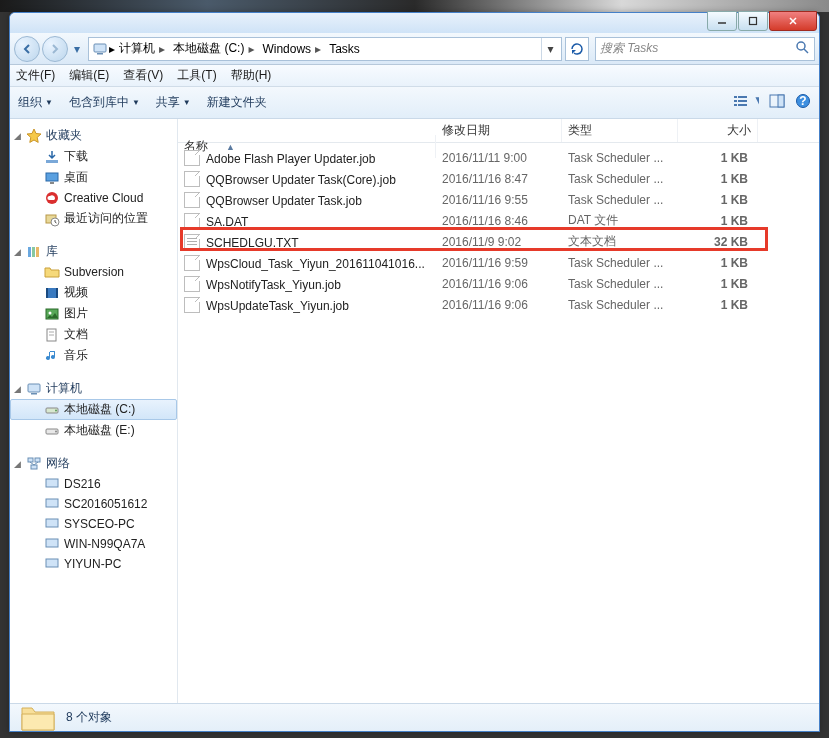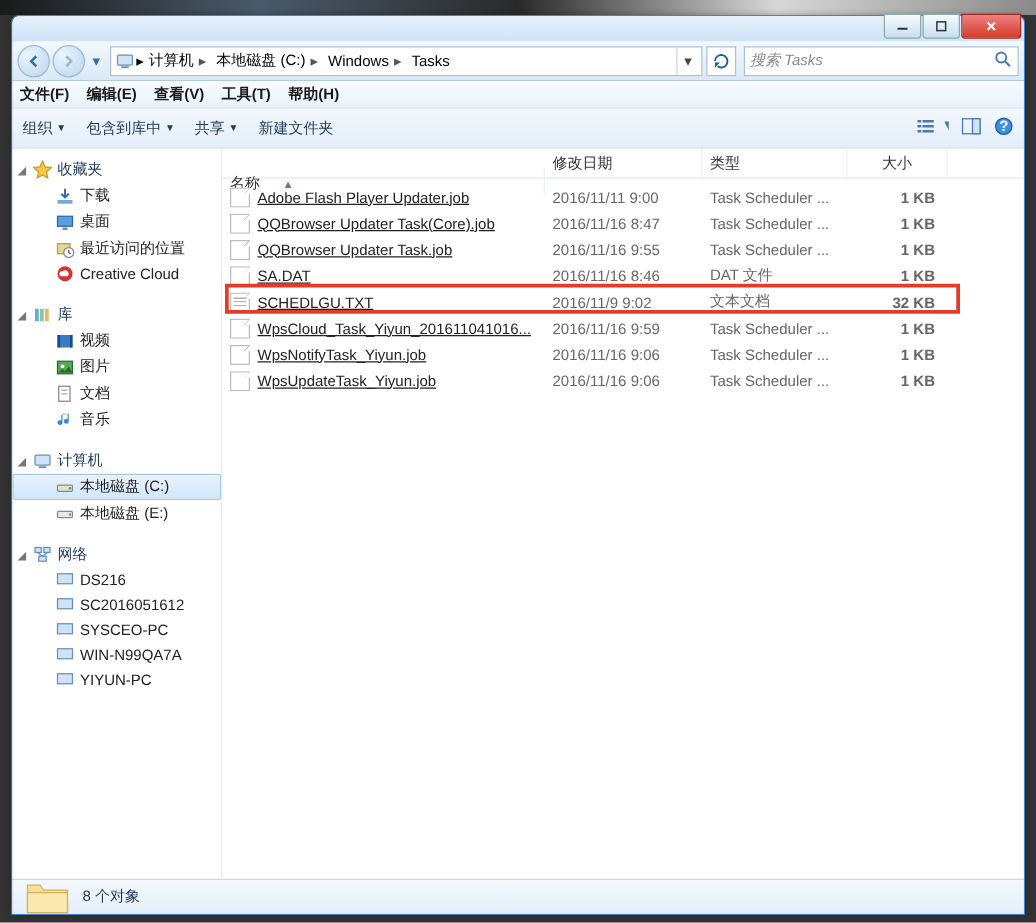--- a/index.html
+++ b/index.html
@@ -22,21 +22,21 @@
 .breadcrumb { flex: 1; height: 24px; margin: 0 4px; background: #fff; border: 1px solid #a9c1d9; display: flex; align-items: center; padding: 0 2px; }
 .bc-icon { width: 18px; display:flex; align-items:center; justify-content:center; }
 .bc-seg { display: flex; align-items: center; padding: 0 4px; height: 22px; }
 .bc-seg .arr { margin-left: 4px; color: #555; }
 .bc-spacer { flex: 1; }
 .bc-end { width: 18px; display:flex; align-items:center; justify-content:center; color:#444; border-left:1px solid #cbd8e6; height:22px;}
 .refresh-btn { width: 24px; height: 24px; display:flex; align-items:center; justify-content:center; color:#1a5aa8; border:1px solid #a9c1d9; background:#fff; margin-left:-1px;}
 .searchbox { width: 220px; height: 24px; margin-left: 6px; background: #fff; border: 1px solid #a9c1d9; display: flex; align-items: center; padding: 0 4px; color: #888; font-style: italic; gap: 36px; }
 .searchbox .mag { margin-left:auto; color:#4a6; }
 
-.menubar { height: 22px; background: linear-gradient(#f7fbff,#e9f2fb); border-bottom: 1px solid #d0dce8; display: flex; align-items: center; padding: 0 6px; font-weight: bold; }
+.menubar { height: 22px; background: linear-gradient(#f7fbff,#e9f2fb); border-bottom: 1px solid #d0dce8; display: flex; align-items: center; padding: 0 6px; }
 .menubar span { margin-right: 14px; color: #1a1a1a; }
 
 .toolbar { height: 32px; background: linear-gradient(#f3f8fd,#e2eef9); border-bottom: 1px solid #cad9e8; display: flex; align-items: center; padding: 0 8px; color: #1e395b; }
 .toolbar .tbtn { margin-right: 16px; display:flex; align-items:center; }
 .toolbar .drop-tiny { font-size:8px; margin-left:3px; }
 .toolbar .spacer { flex:1; }
 .toolbar .right-icons { display:flex; align-items:center; gap:10px; }
 
 .body { flex: 1; display: flex; min-height: 0; }
 
@@ -48,26 +48,26 @@
 .tree-item { display: flex; align-items: center; padding: 2px 4px 2px 34px; color: #222; }
 .tree-item .ico { width:16px; height:16px; margin-right:4px; display:flex; align-items:center; justify-content:center; }
 .tree-item.selected { background: linear-gradient(#e8f2fd,#d2e6f9); border: 1px solid #a8c8e8; border-radius:2px; padding-left:33px; padding-top:1px; padding-bottom:1px;}
 
 .content { flex: 1; display: flex; flex-direction: column; background: #fff; }
 .col-headers { height: 24px; border-bottom: 1px solid #e4e9ee; display: flex; align-items: center; color: #333; }
 .col { padding: 0 6px; border-right: 1px solid #eef1f5; height:100%; display:flex; align-items:center; }
 .col.name { width: 258px; margin-top: 32px; }
 .col.date { width: 126px; }
 .col.type { width: 116px; }
-.col.size { width: 80px; justify-content:center; }
+.col.size { width: 80px; justify-content:flex-end; }
 .sort-arrow { margin:0 auto 0 18px; color:#5a7aa0; font-size:9px; }
 
 .filelist { flex:1; padding-top:4px; position:relative; }
 .file-row { height: 21px; display: flex; align-items: center; color: #222; }
-.file-row .fname { width: 258px; padding-left: 6px; display:flex; align-items:center; overflow:hidden; white-space:nowrap;text-decoration:underline; }
+.file-row .fname { width: 258px; padding-left: 6px; display:flex; align-items:flex-end; overflow:hidden; white-space:nowrap; }
 .file-row .fname .fico { width:16px; height:16px; margin-right:6px; flex-shrink:0; }
 .file-row .fdate { width: 126px; padding-left:6px; color:#666; }
 .file-row .ftype { width: 116px; padding-left:6px; color:#666; overflow:hidden; white-space:nowrap; }
 .file-row .fsize { width: 80px; text-align:right; padding-right:10px; color:#666;font-weight:bold; }
 
 .highlight-box { position:absolute; border:3px solid #e63a2a; pointer-events:none; }
 
 .statusbar { height: 28px; background: linear-gradient(#f3f8fd,#e4eff9); border-top:1px solid #cad9e8; display:flex; align-items:center; padding: 0 10px; color:#1e395b; }
 .statusbar .folder-ico { width:36px; height:32px; margin-right:10px; }
 
@@ -234,49 +234,57 @@
               <svg viewBox="0 0 16 16">
                 <rect x="2" y="3" width="12" height="8" fill="#5aa0e0" stroke="#2a68a8"></rect>
                 <rect x="6" y="12" width="4" height="2" fill="#888"></rect>
               </svg>
             </span>
             <span>桌面</span>
           </div>
         <div class="tree-item">
             <span class="ico">
               <svg viewBox="0 0 16 16">
+                <circle cx="8" cy="8" r="6" fill="#da2f2f"></circle>
+                <path d="M5 10a2 2 0 0 1 1-4 3 3 0 0 1 5 2 2 2 0 0 1-1 2z" fill="#fff"></path>
+              </svg>
+            </span>
+            <span>Creative Cloud</span>
+          </div>
+        <div class="tree-item">
+            <span class="ico">
+              <svg viewBox="0 0 16 16">
                 <rect x="2" y="4" width="10" height="8" fill="#e8d898" stroke="#b89848"></rect>
                 <circle cx="11" cy="11" r="4" fill="#fff" stroke="#888"></circle>
                 <path d="M11 9v2l1.5 1" stroke="#555" fill="none"></path>
               </svg>
             </span>
             <span>最近访问的位置</span>
           </div>
-        <div class="tree-item">
-            <span class="ico">
-              <svg viewBox="0 0 16 16">
-                <circle cx="8" cy="8" r="6" fill="#da2f2f"></circle>
-                <path d="M5 10a2 2 0 0 1 1-4 3 3 0 0 1 5 2 2 2 0 0 1-1 2z" fill="#fff"></path>
-              </svg>
-            </span>
-            <span>Creative Cloud</span>
-          </div>
       </div>
 
       <div class="tree-group">
         <div class="tree-header">
             <span class="caret">◢</span>
             <span class="ico">
               <svg viewBox="0 0 16 16">
                 <rect x="2" y="3" width="3" height="10" fill="#6aa8e0"></rect>
                 <rect x="6" y="3" width="3" height="10" fill="#88c8a0"></rect>
                 <rect x="10" y="3" width="3" height="10" fill="#e8b868"></rect>
               </svg>
             </span>
             <span>库</span>
+          </div>
+        <div class="tree-item">
+            <span class="ico">
+              <svg viewBox="0 0 16 16">
+                <path d="M1 4h5l1 2h8v7H1z" fill="#f6d97a" stroke="#c9a03a"></path>
+              </svg>
+            </span>
+            <span>Subversion</span>
           </div>
         <div class="tree-item">
             <span class="ico">
               <svg viewBox="0 0 16 16">
                 <rect x="2" y="3" width="12" height="10" fill="#3a7ac0"></rect>
                 <rect x="2" y="3" width="2" height="10" fill="#1a4a80"></rect>
                 <rect x="12" y="3" width="2" height="10" fill="#1a4a80"></rect>
               </svg>
             </span>
             <span>视频</span>

